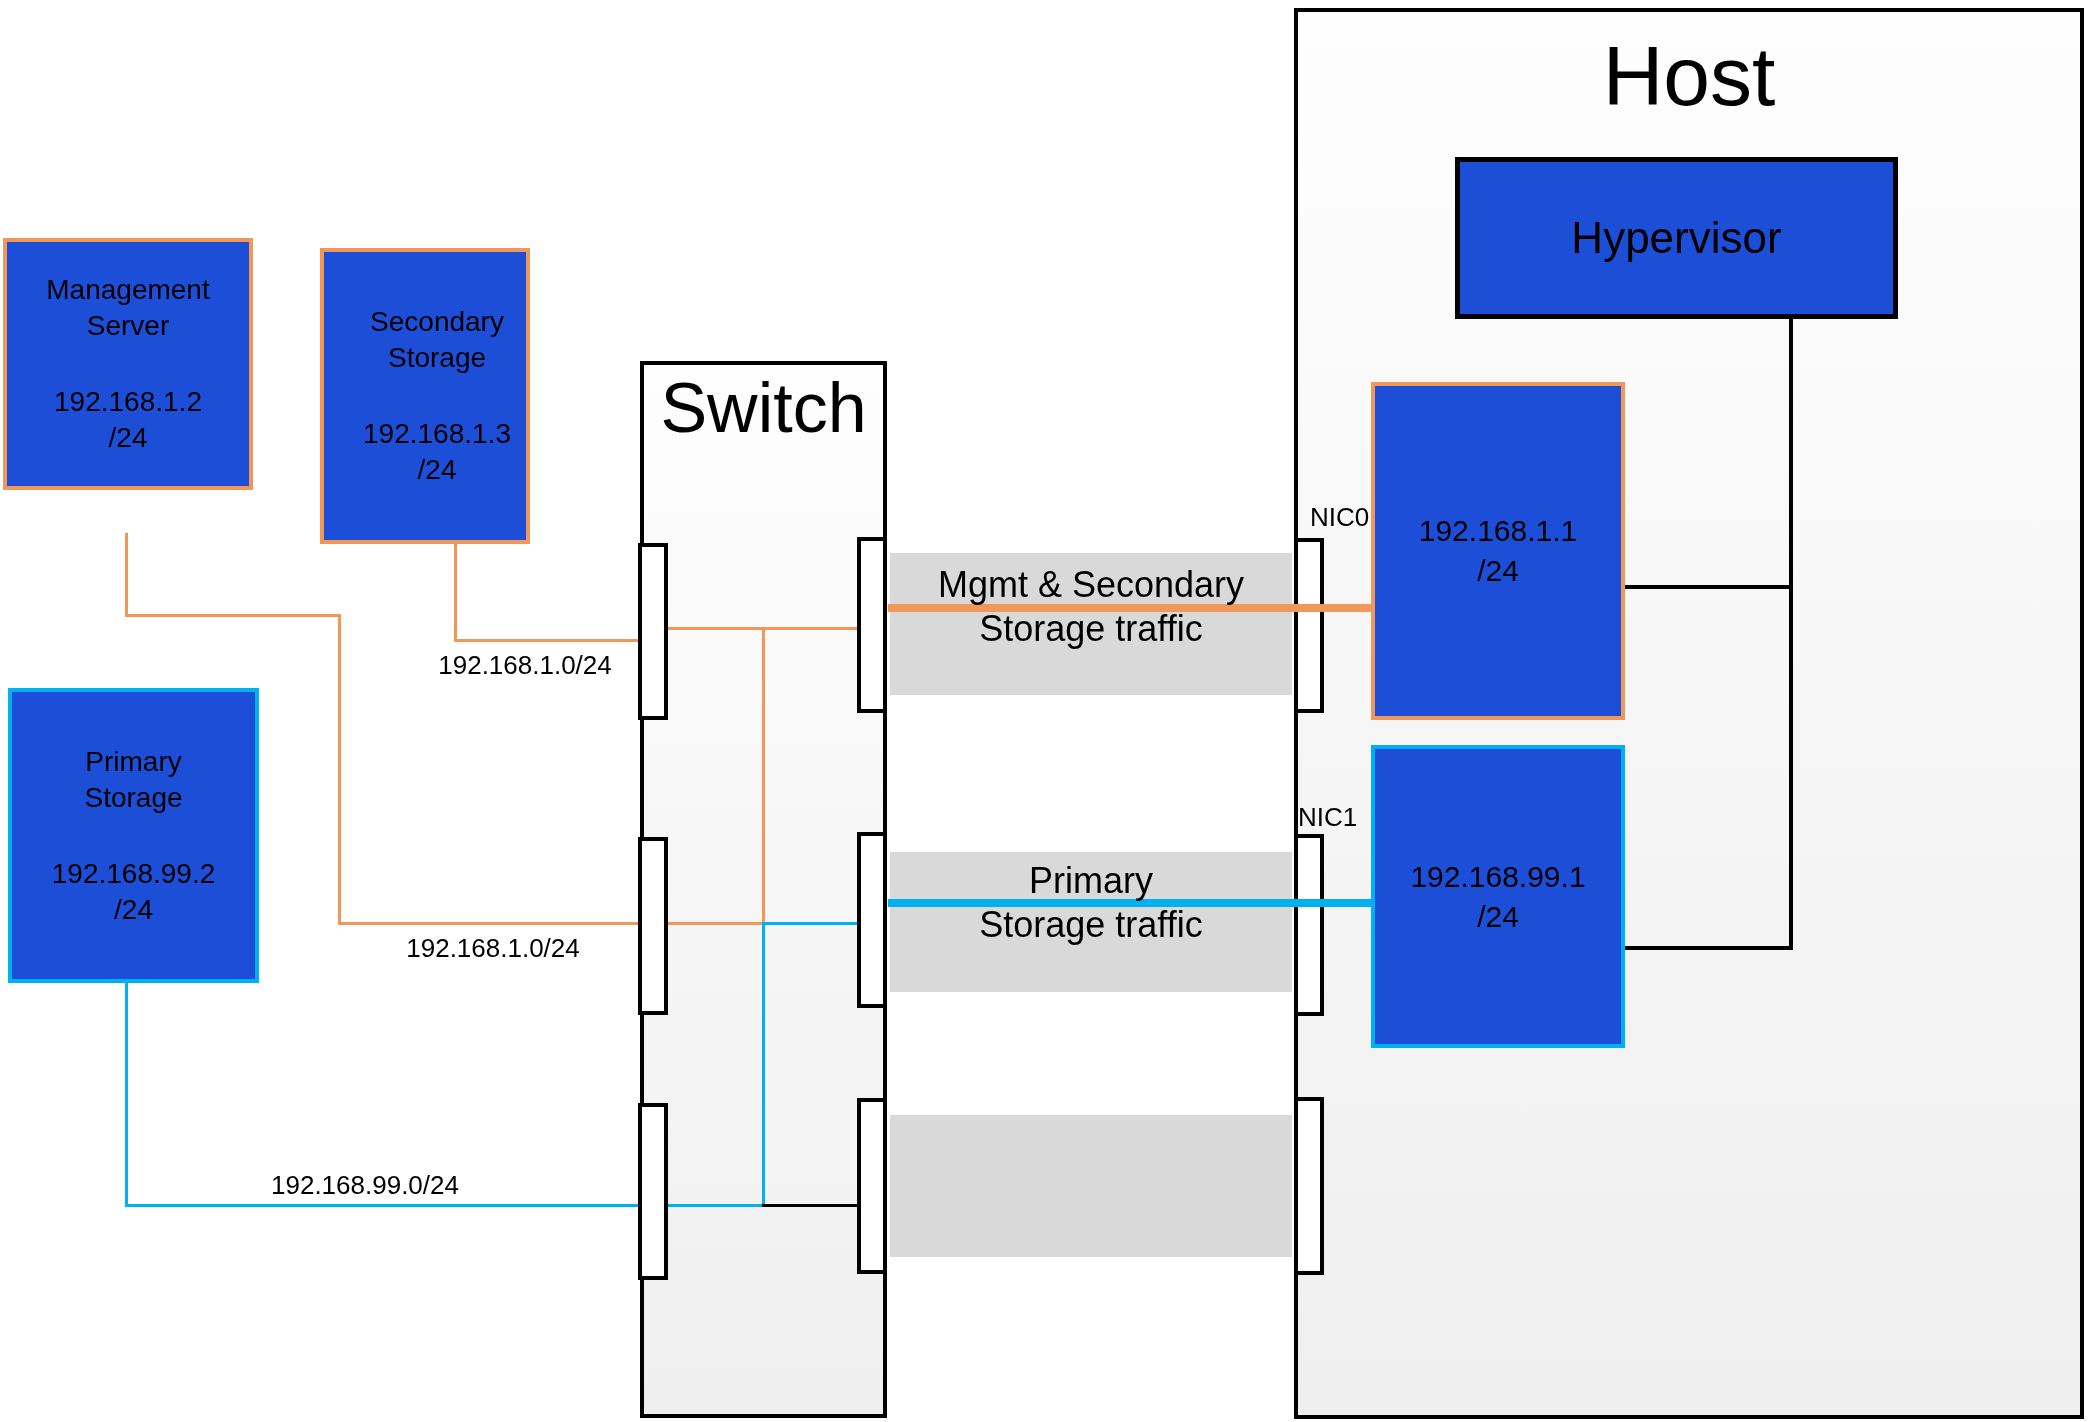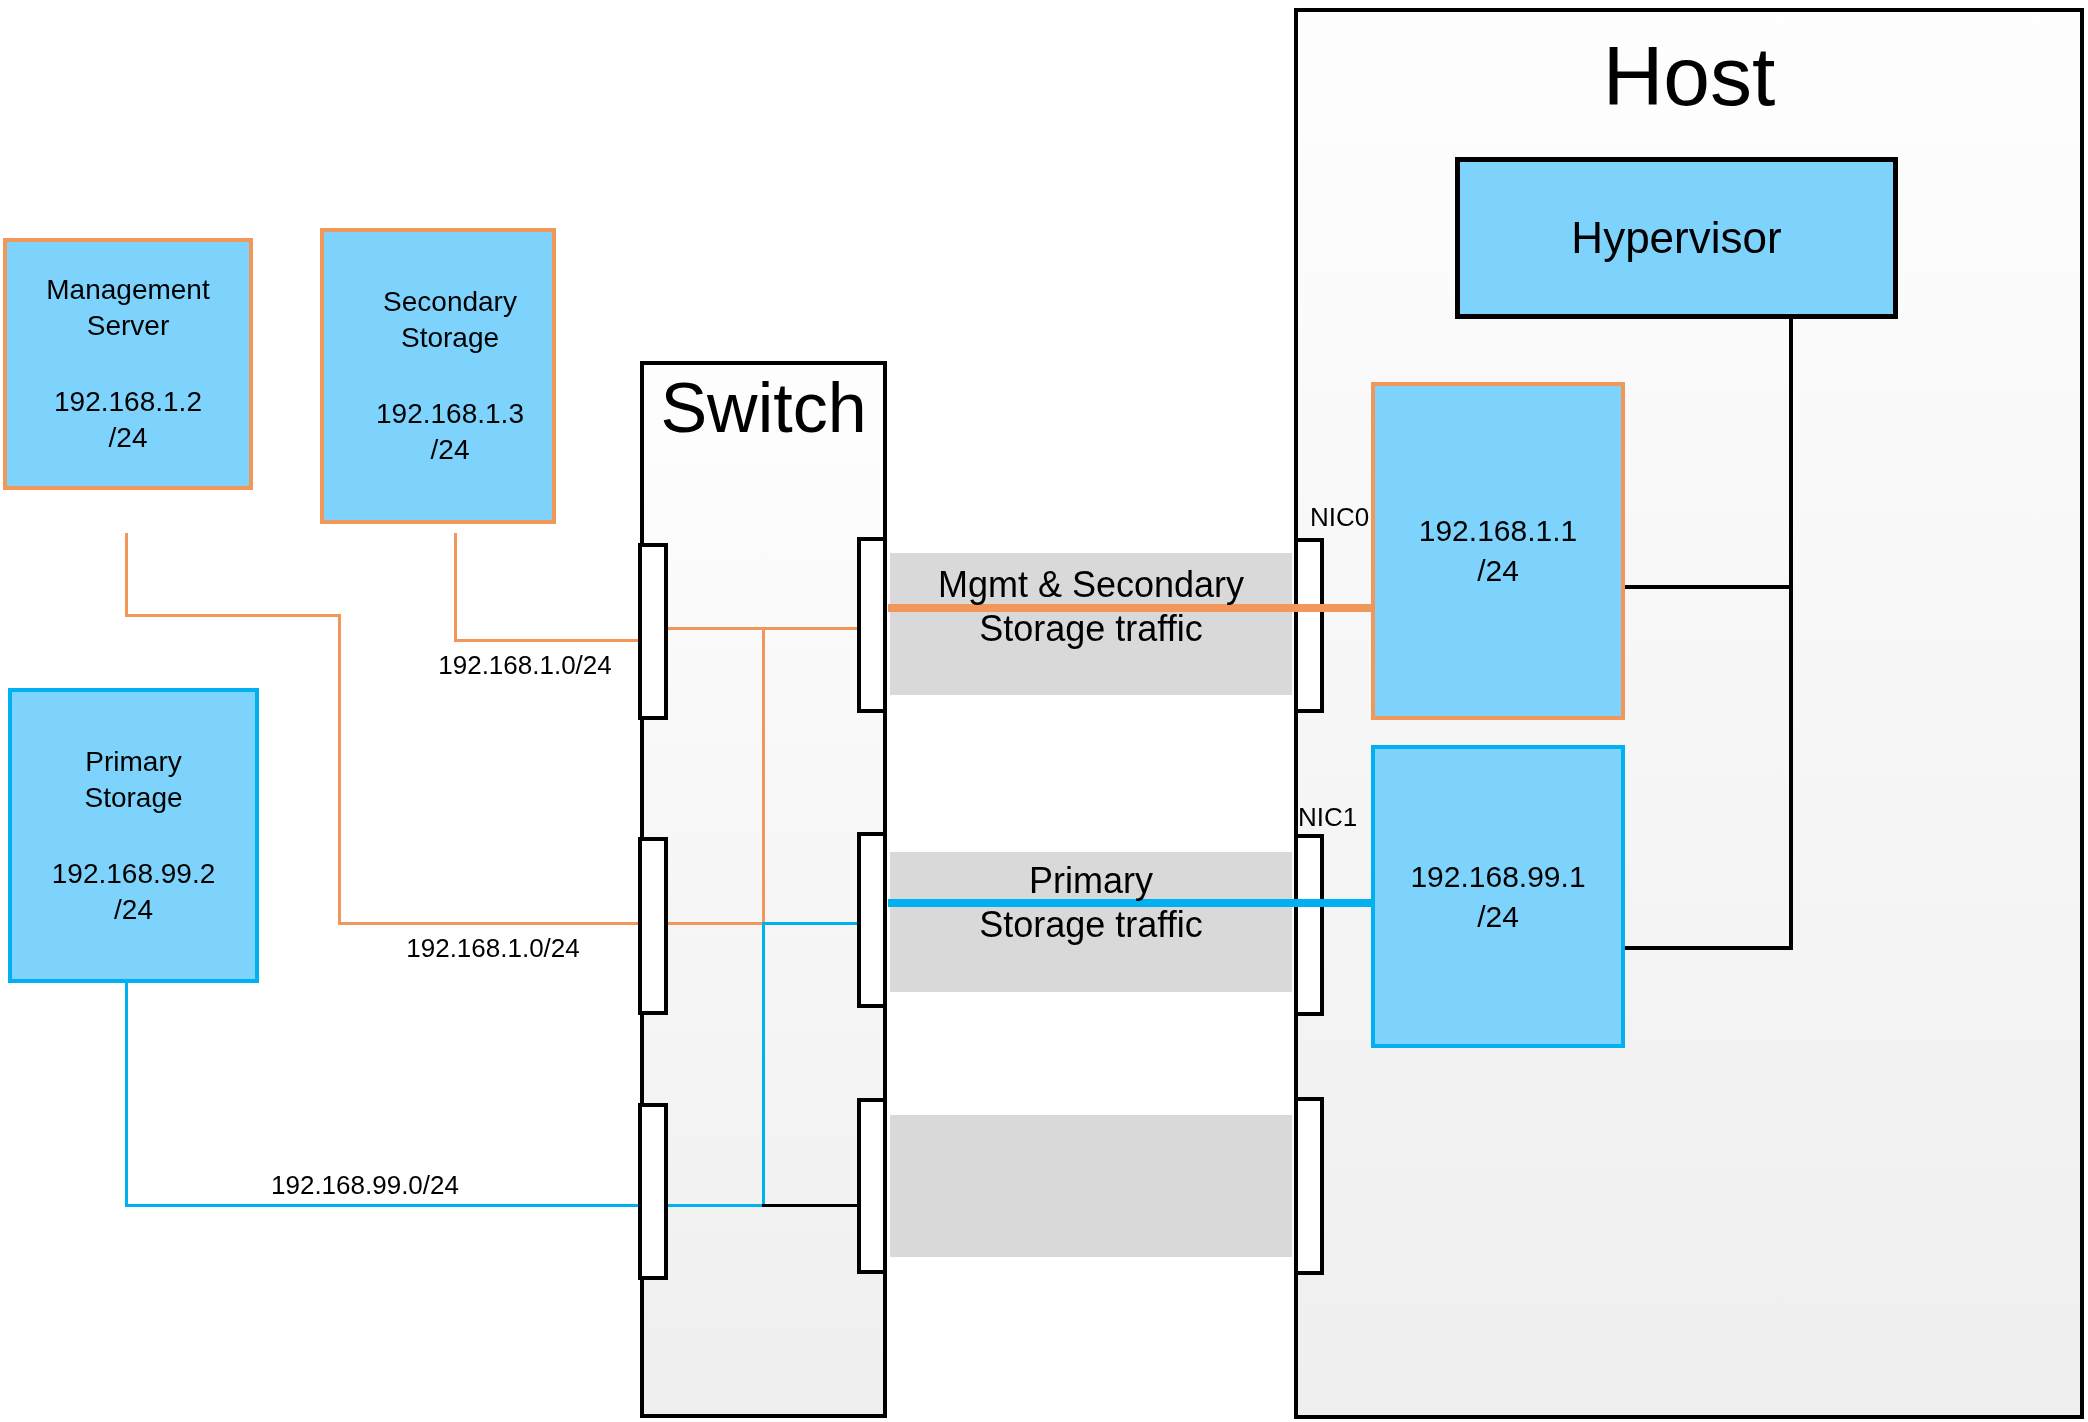--- a/index.html
+++ b/index.html
@@ -18,21 +18,21 @@
     background:linear-gradient(180deg,#fefefe 0%,#f7f7f8 45%,#efeff0 100%);
     z-index:1;
   }
   .bigtitle{
     position:absolute;left:0;right:0;
     text-align:center;z-index:4;
     font-weight:400;line-height:1.05;
   }
   
   .node{
-    background:#7dd3fc;
+    background:#1d4ed8;
     z-index:3;
     display:flex;flex-direction:column;align-items:center;justify-content:center;
     text-align:center;font-size:28px;line-height:36px;
   }
   .node .gap{height:40px;}
   .orangeborder{border:4px solid var(--orange);}
   .blueborder{border:4px solid var(--blue);}
   .blackborder{border:4px solid #000;}
   
   .port{
@@ -72,21 +72,21 @@
   </div>
 
   <div class="abs node orangeborder" style="left:3px;top:238px;width:250px;height:252px;">
     <div>Management</div>
     <div>Server</div>
     <div class="gap"></div>
     <div>192.168.1.2</div>
     <div>/24</div>
   </div>
 
-  <div class="abs node orangeborder" style="left:320px;top:228px;width:236px;height:296px;padding-left:24px;">
+  <div class="abs node orangeborder" style="left:320px;top:248px;width:210px;height:296px;padding-left:24px;">
     <div>Secondary</div>
     <div>Storage</div>
     <div class="gap"></div>
     <div>192.168.1.3</div>
     <div>/24</div>
   </div>
 
   <div class="abs node blueborder" style="left:8px;top:688px;width:251px;height:295px;">
     <div>Primary</div>
     <div>Storage</div>

